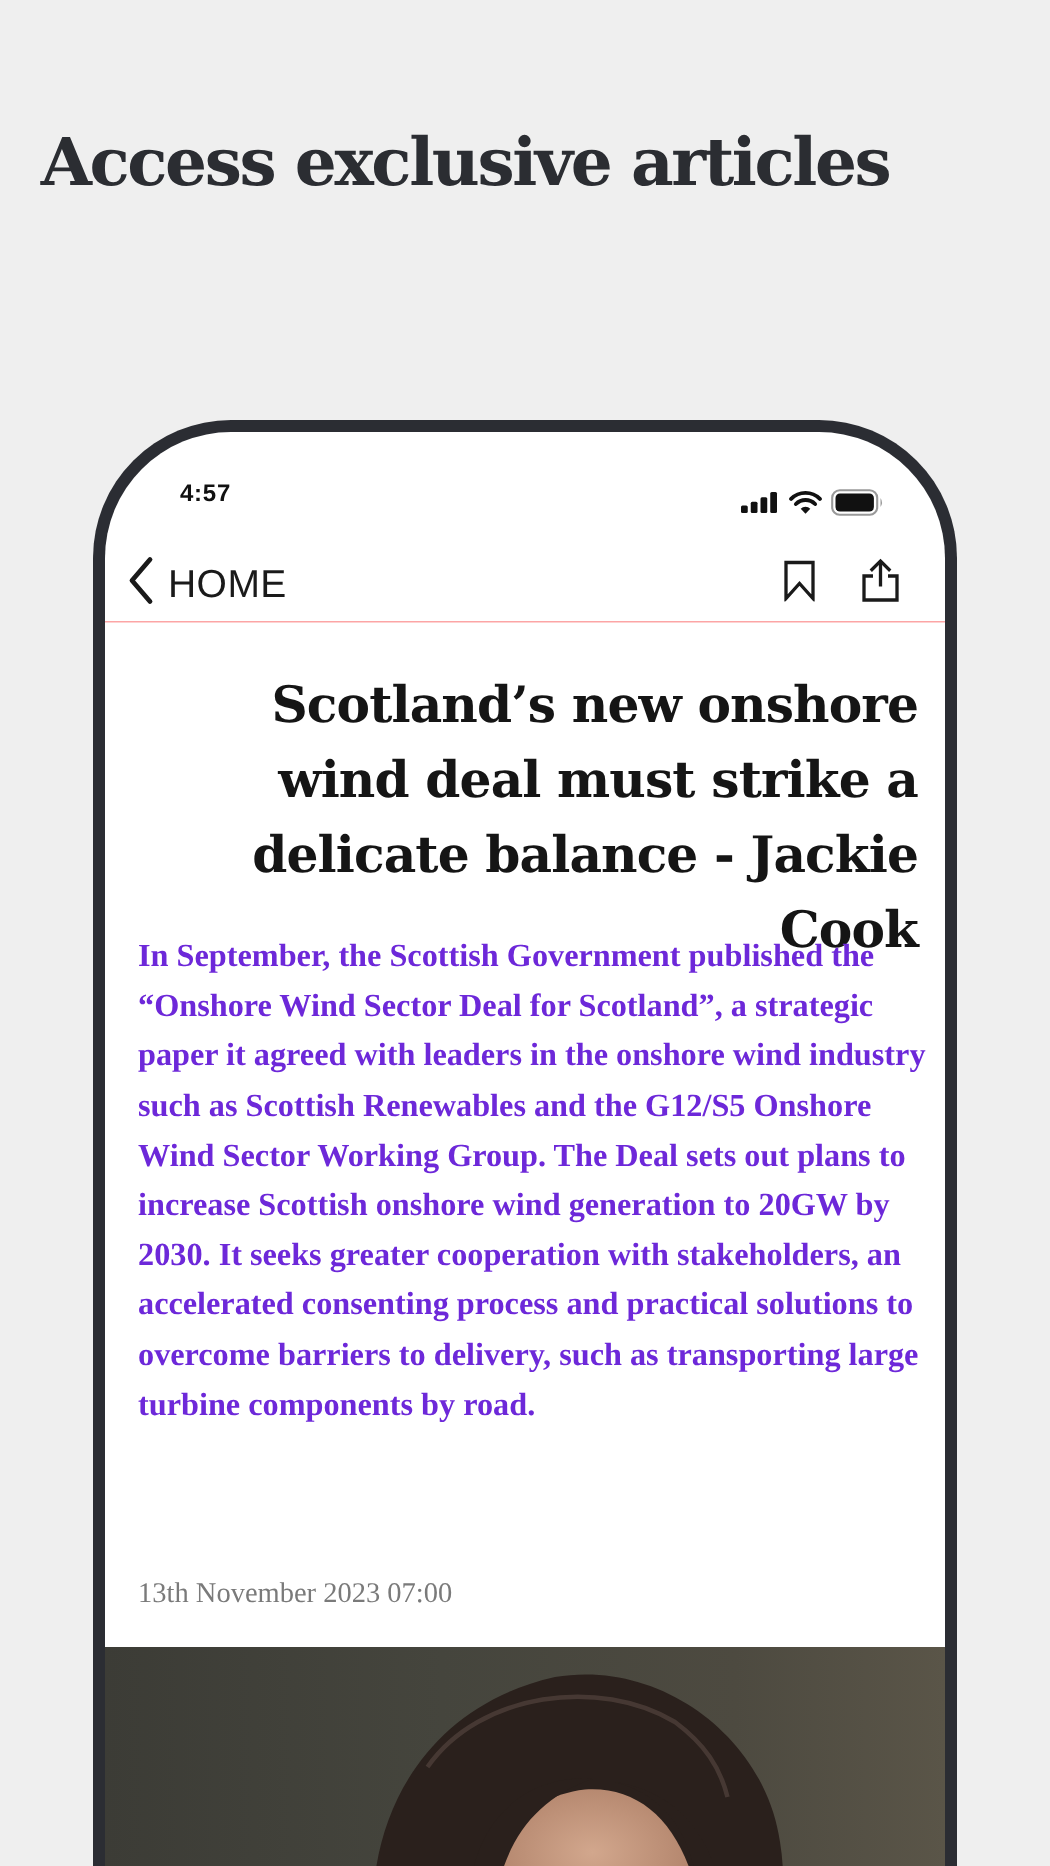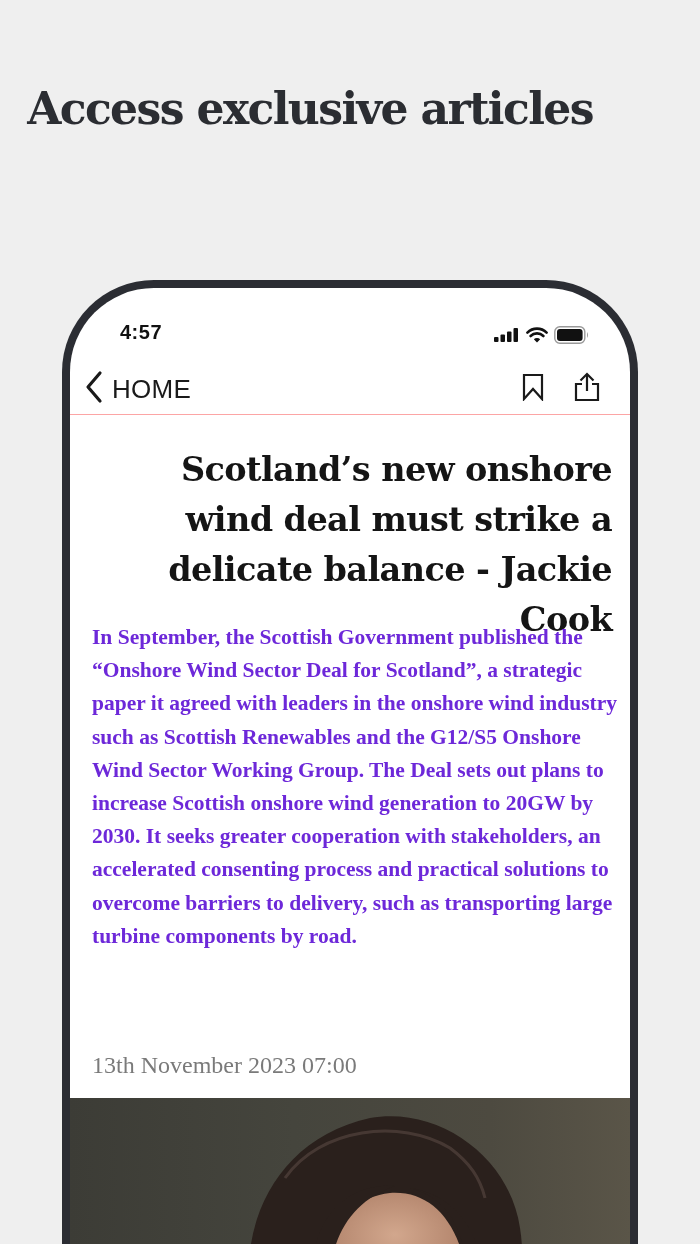--- a/index.html
+++ b/index.html
@@ -51,21 +51,21 @@
       top: 0;
       left: 0;
       width: 560px;
       height: 70px;
     }
     .status-time {
       position: absolute;
       left: 50px;
       top: 33px;
       font-family: "Liberation Sans", sans-serif;
-      font-size: 20px;
+      font-size: 16px;
       font-weight: bold;
       color: #111;
       letter-spacing: 0.5px;
     }
     .status-icons {
       position: absolute;
       right: 40px;
       top: 38px;
       display: flex;
       align-items: center;
@@ -138,21 +138,21 @@
       font-weight: bold;
       font-size: 21.5px;
       line-height: 33.2px;
       color: #6d28d9;
     }
     .article-date {
       position: absolute;
       left: 22px;
       top: 637px;
       font-family: "Liberation Serif", serif;
-      font-size: 24px;
+      font-size: 19px;
       color: #7a7a7a;
     }
     .article-image {
       position: absolute;
       top: 810px;
       left: 0;
       width: 560px;
       height: 200px;
       background: linear-gradient(90deg, #3c3c36 0%, #45453d 40%, #4d4a40 75%, #5a5548 100%);
       overflow: hidden;

